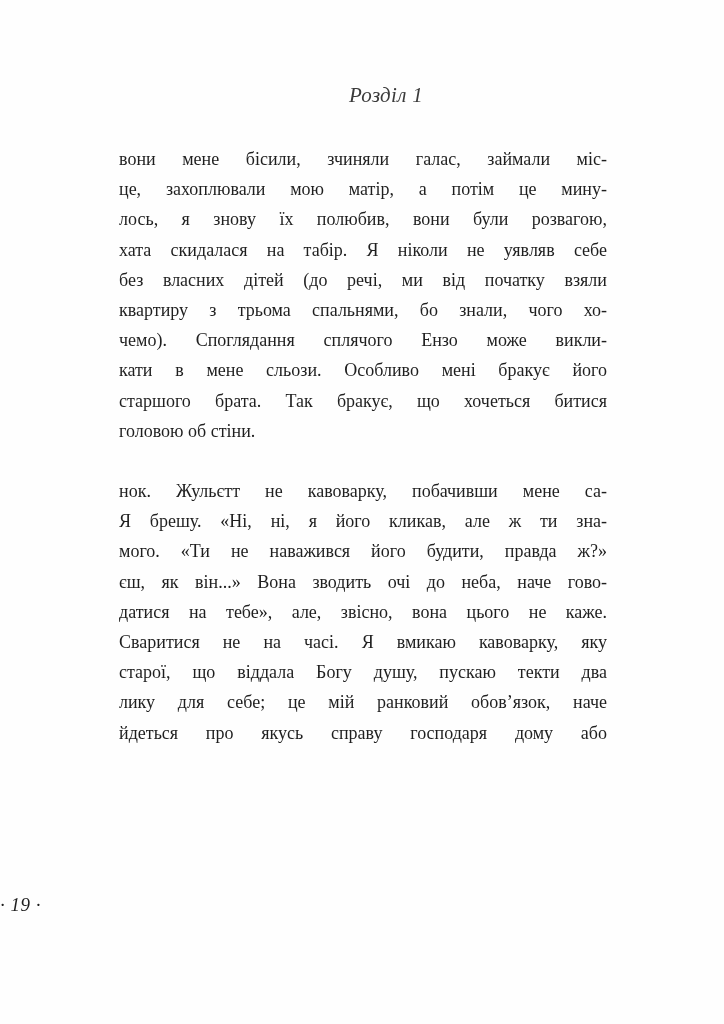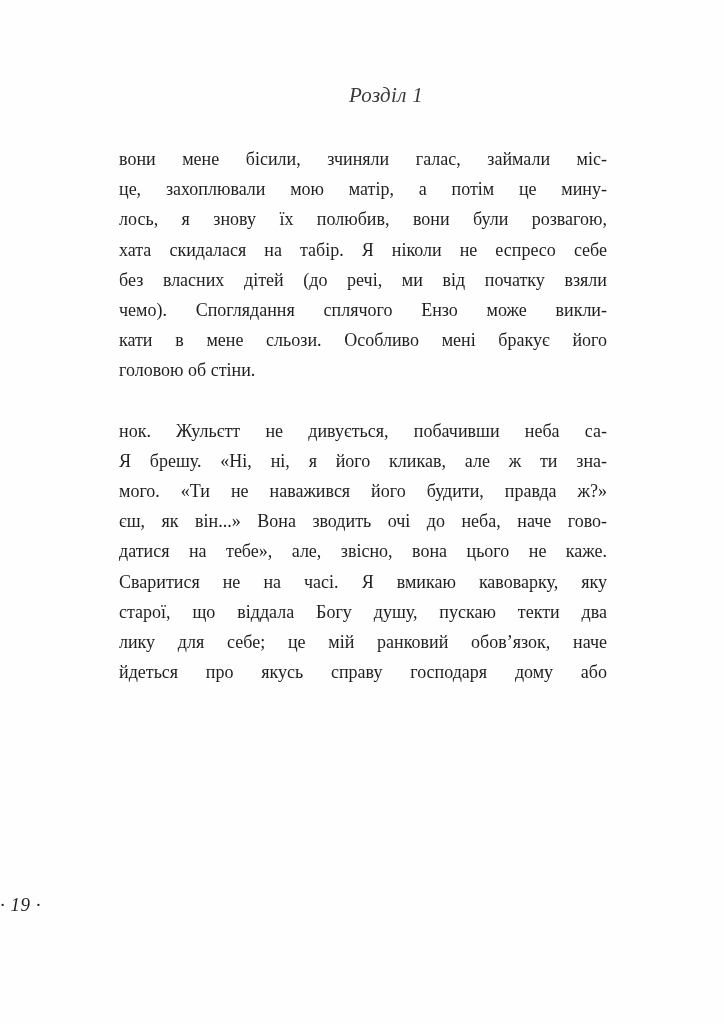--- a/index.html
+++ b/index.html
@@ -74,28 +74,30 @@
 
 <div class="page">
 
   <div class="chapter-heading">Розділ 1</div>
 
   <div class="body-text">
     <div class="paragraph ends-left">
         <div class="text-line">вони мене бісили, зчиняли галас, займали міс-</div>
         <div class="text-line">це, захоплювали мою матір, а потім це мину-</div>
         <div class="text-line">лось, я знову їх полюбив, вони були розвагою,</div>
-        <div class="text-line">хата скидалася на табір. Я ніколи не еспресо себе</div>
+        <div class="text-line">хата скидалася на табір. Я ніколи не уявляв себе</div>
         <div class="text-line">без власних дітей (до речі, ми від початку взяли</div>
+        <div class="text-line">квартиру з трьома спальнями, бо знали, чого хо-</div>
         <div class="text-line">чемо). Споглядання сплячого Ензо може викли-</div>
         <div class="text-line">кати в мене сльози. Особливо мені бракує його</div>
+        <div class="text-line">старшого брата. Так бракує, що хочеться битися</div>
         <div class="text-line">головою об стіни.</div>
       </div>
     <div class="paragraph">
-        <div class="text-line">нок. Жульєтт не дивується, побачивши неба са-</div>
+        <div class="text-line">нок. Жульєтт не кавоварку, побачивши мене са-</div>
         <div class="text-line">Я брешу. «Ні, ні, я його кликав, але ж ти зна-</div>
         <div class="text-line">мого. «Ти не наважився його будити, правда ж?»</div>
         <div class="text-line">єш, як він...» Вона зводить очі до неба, наче гово-</div>
         <div class="text-line">датися на тебе», але, звісно, вона цього не каже.</div>
         <div class="text-line">Сваритися не на часі. Я вмикаю кавоварку, яку</div>
         <div class="text-line">старої, що віддала Богу душу, пускаю текти два</div>
         <div class="text-line">лику для себе; це мій ранковий обов’язок, наче</div>
         <div class="text-line">йдеться про якусь справу господаря дому або</div>
       </div>
   </div>

